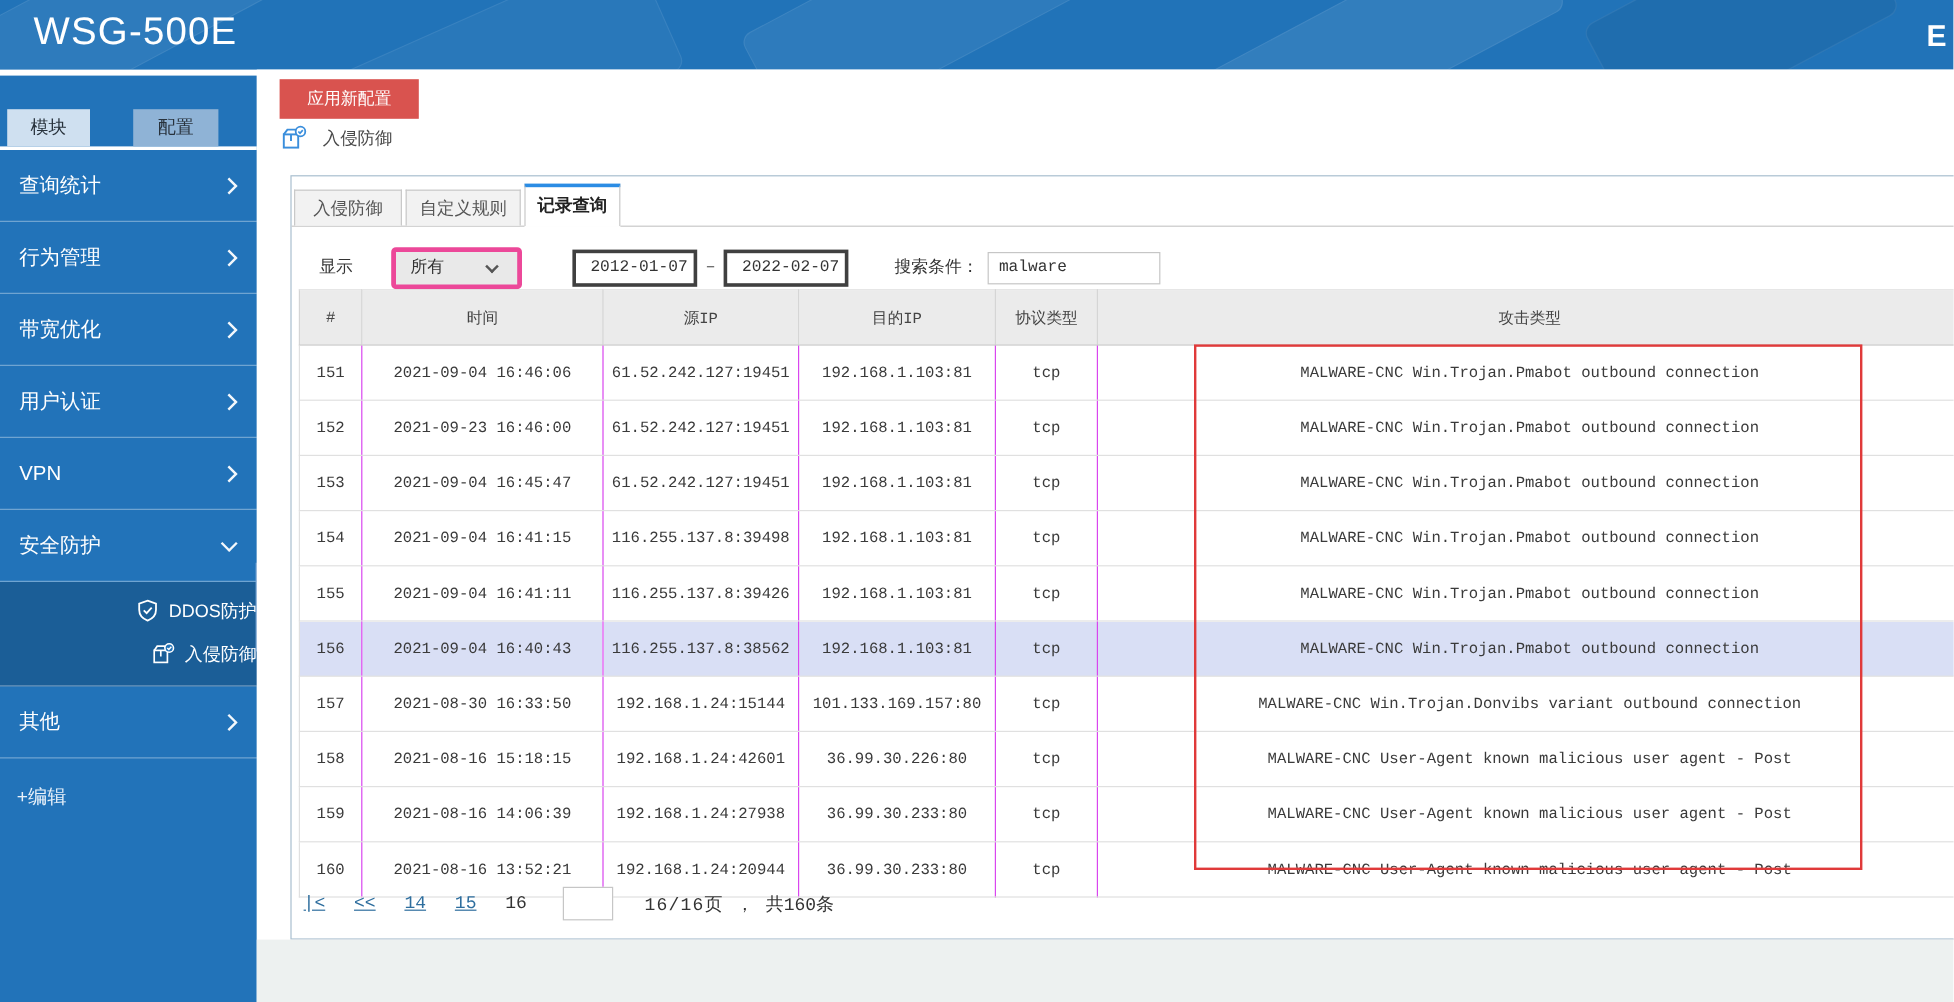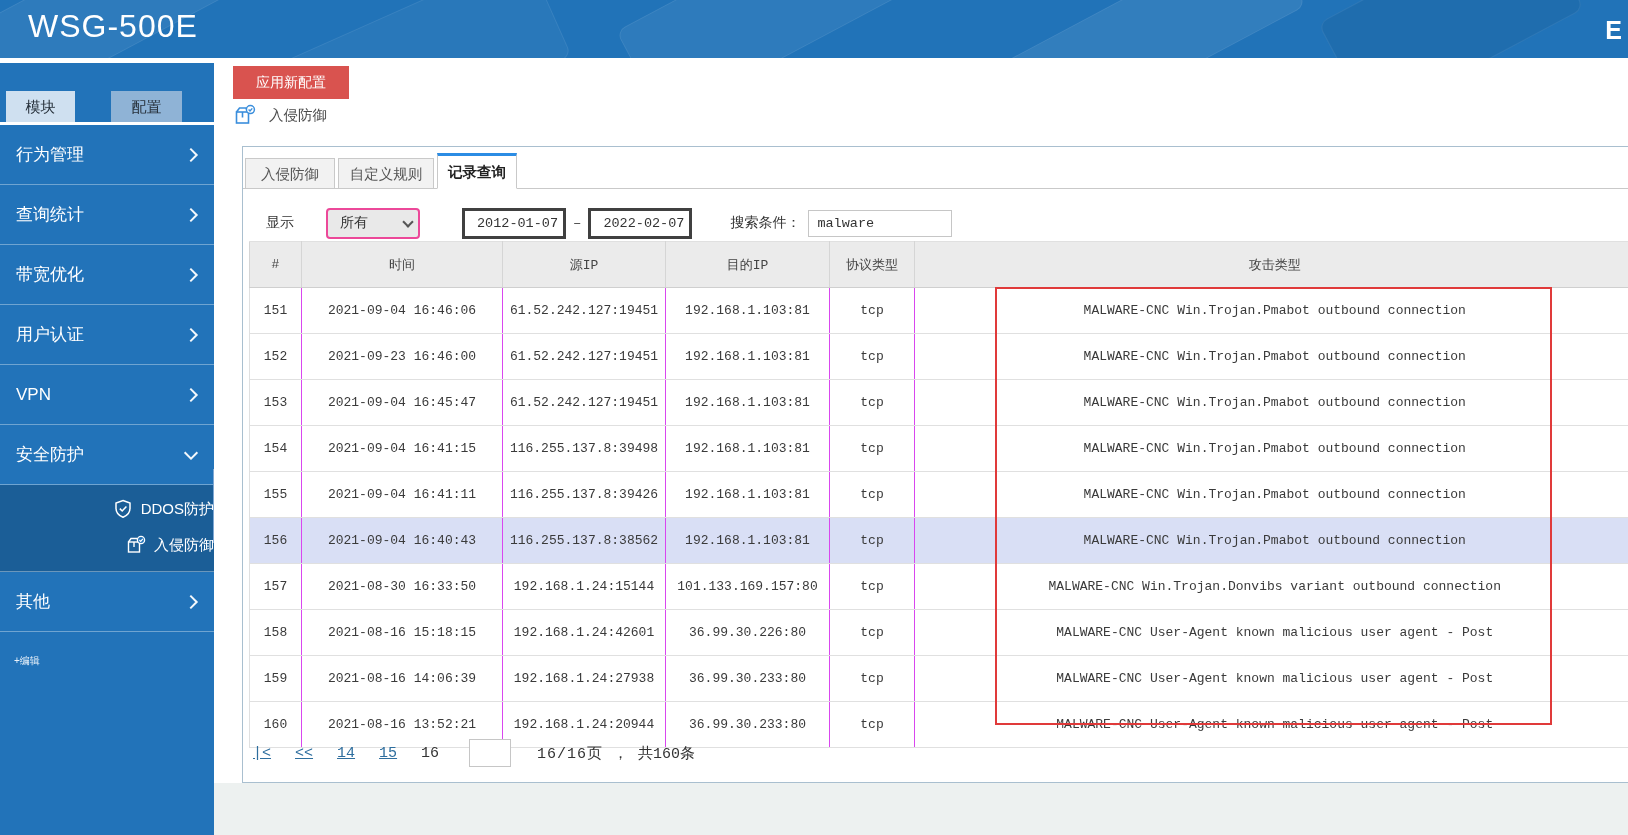--- a/index.html
+++ b/index.html
@@ -49,21 +49,21 @@
   .chev.right{transform:rotate(-45deg);}
   .chev.down{transform:rotate(45deg);margin-top:-4px;}
   .submenu{
     background:rgba(0,0,0,.18);border-bottom:1px solid rgba(255,255,255,.35);
     padding:6px 0 8px 0;
   }
   .submenu-item{
     height:36px;display:flex;align-items:center;padding-left:15px;font-size:15px;cursor:pointer;justify-content:flex-end;
   }
   .submenu-item .si-icon{width:20px;height:20px;margin-right:8px;flex:0 0 auto;}
-  .edit-link{margin:22px 0 0 14px;font-size:10px;color:#eaf2fa;cursor:pointer;}
+  .edit-link{margin:22px 0 0 14px;font-size:16px;color:#eaf2fa;cursor:pointer;}
   .collapse-handle{
     position:absolute;left:213px;top:469px;width:14px;height:74px;
     background:#7fa8d4;border-radius:0 3px 3px 0;cursor:pointer;
   }
   .collapse-handle .arrow{
     position:absolute;left:4px;top:33px;width:6px;height:6px;
     border-left:2px solid #fff;border-bottom:2px solid #fff;transform:rotate(45deg);
   }
   
   .main{position:absolute;left:214px;top:58px;right:0;bottom:0;background:#fff;}
@@ -91,22 +91,22 @@
   }
   .tab.w2{width:96px;}
   .tab.active{
     width:80px;height:36px;line-height:33px;background:#fff;color:#222;font-weight:bold;
     border-top:3px solid #2b8ce4;margin-bottom:-1px;border-bottom:1px solid #fff;
   }
   
   .filters{position:absolute;left:23px;top:62px;height:28px;display:flex;align-items:center;font-size:14px;color:#333;font-family:Liberation Mono, monospace;}
   .lbl-display{margin-right:32px;}
   .select-box{
-    width:72px;height:27px;background:#e9e9e9;border:2px solid #ec4899;border-radius:4px;
-    display:flex;align-items:center;justify-content:space-between;padding:0 6px 0 12px;cursor:pointer;box-sizing:content-box;
+    width:72px;height:27px;background:#e9e9e9;border:4px solid #ec4899;border-radius:4px;
+    display:flex;align-items:center;justify-content:space-between;padding:0 17px 0 12px;cursor:pointer;box-sizing:content-box;
   }
   .select-box .sel-chev{width:6px;height:6px;border-right:2px solid #555;border-bottom:2px solid #555;transform:rotate(45deg);margin-top:-3px;}
   .date-input{
     width:86px;height:25px;border:3px solid #404040;font-size:13.5px;color:#333;
     padding:0 0 0 12px;font-family:inherit;
   }
   .d1{margin-left:42px;}
   .date-dash{margin:0 7px;color:#555;}
   .lbl-search{margin-left:38px;margin-right:8px;}
   .search-input{
@@ -167,25 +167,25 @@
 </div>
 
 <div class="sidebar">
   <div class="side-tabs">
     <div class="side-tab t1">模块</div>
     <div class="side-tab t2">配置</div>
   </div>
 
   <div id="nav-top">
       <div class="nav-item">
+        <span class="nav-label">查询统计</span>
+        <span class="chev right"></span>
+      </div>
+      <div class="nav-item">
         <span class="nav-label">行为管理</span>
-        <span class="chev right"></span>
-      </div>
-      <div class="nav-item">
-        <span class="nav-label">查询统计</span>
         <span class="chev right"></span>
       </div>
       <div class="nav-item">
         <span class="nav-label">带宽优化</span>
         <span class="chev right"></span>
       </div>
       <div class="nav-item">
         <span class="nav-label">用户认证</span>
         <span class="chev right"></span>
       </div>

